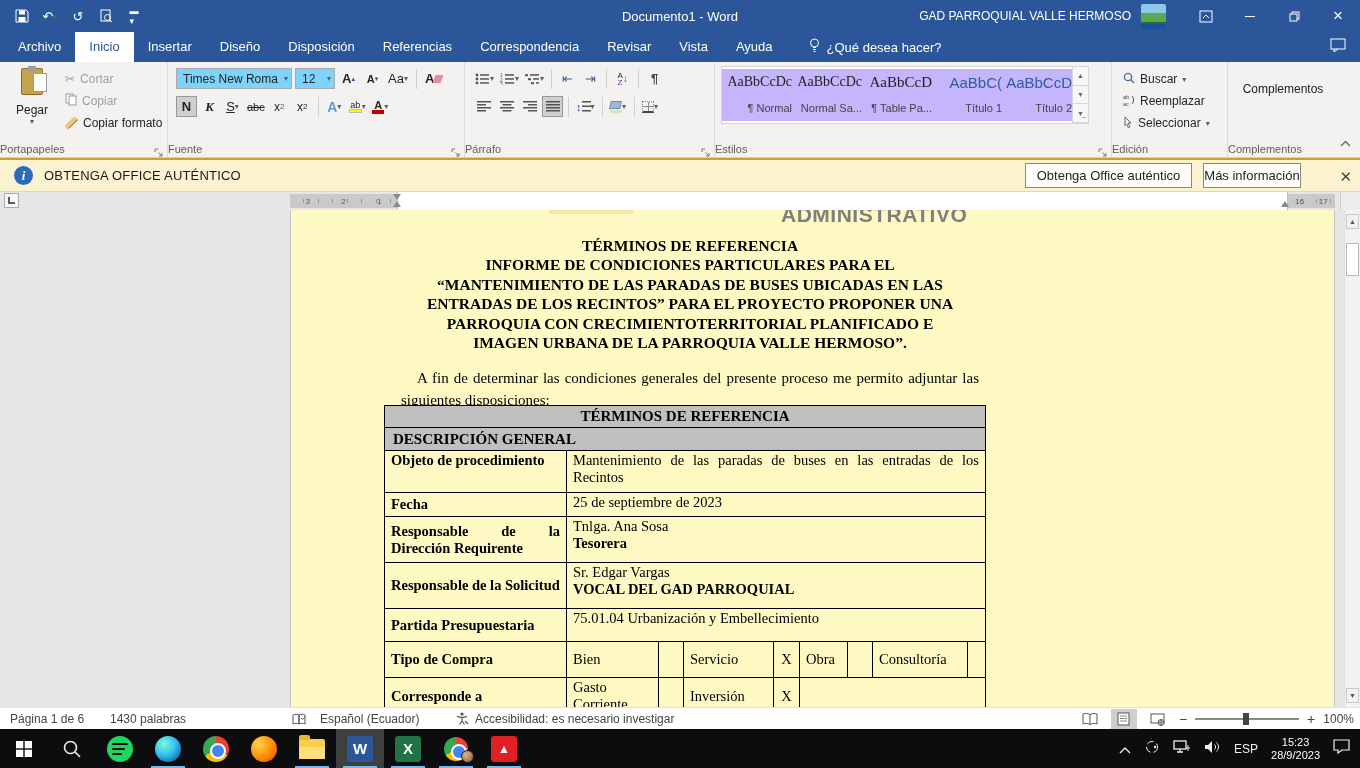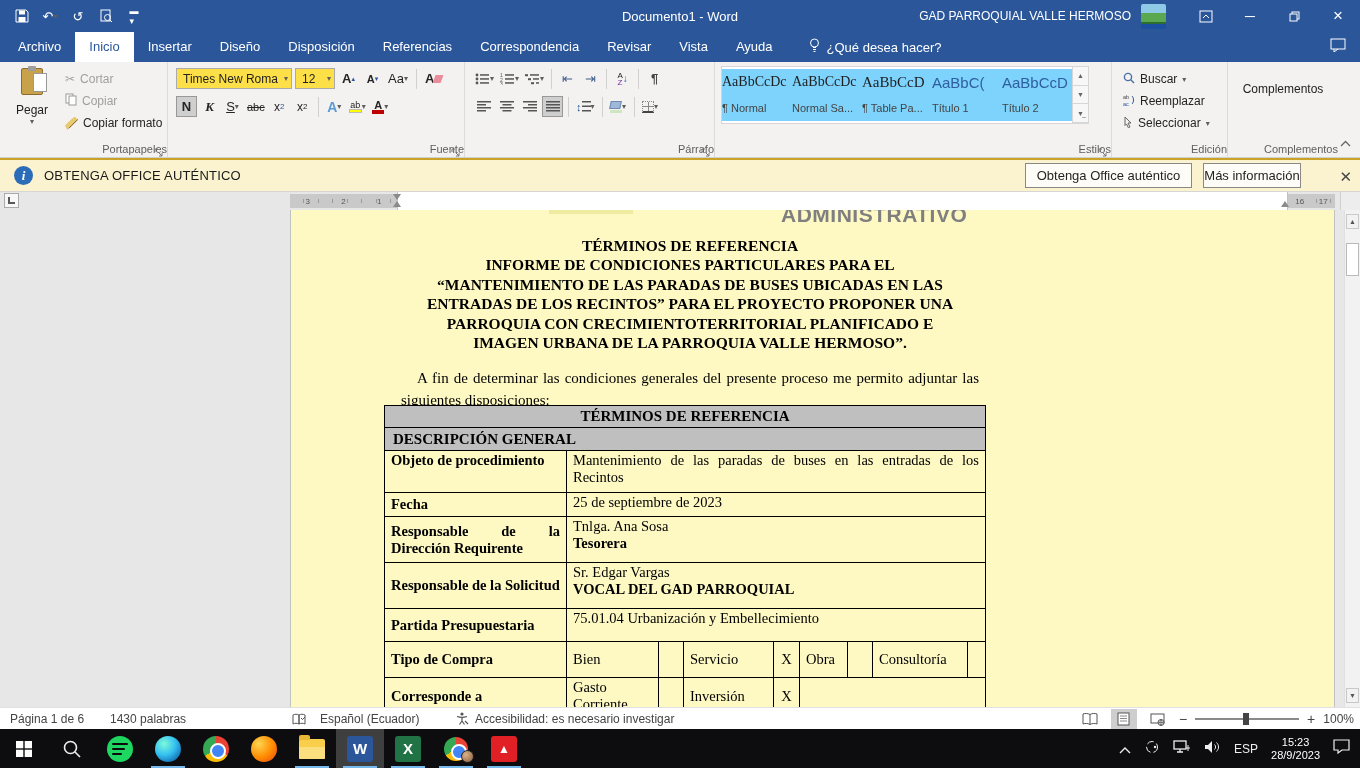--- a/index.html
+++ b/index.html
@@ -23,36 +23,36 @@
 .tabbar{position:absolute;top:32px;left:0;width:1360px;height:30px;background:#2b579a;display:flex;align-items:flex-end}
 .rtab{height:30px;line-height:30px;padding:0 14px;font-size:13px;color:#fff;white-space:nowrap}
 .rtab.active{background:#fff;color:#2b579a}
 .tellme{display:flex;align-items:center;gap:7px;margin-left:22px;height:30px;color:#fff;font-size:13px;font-style:italic}
 .tellme .q{font-style:normal}
 .tab-right{margin-left:auto;display:flex;align-items:center;height:30px;padding-right:14px}
 
 
 .ribbon{position:absolute;top:62px;left:0;width:1360px;height:96px;background:#f3f2f1;border-bottom:1px solid #d2d0ce}
 .rgroup{position:absolute;top:0;height:95px;border-right:1px solid #dcdbda}
-.glabel{position:absolute;bottom:2px;left:0;right:0;text-align:right;font-size:11px;color:#605e5c;white-space:nowrap}
+.glabel{position:absolute;bottom:2px;left:0;right:0;text-align:left;font-size:11px;color:#605e5c;white-space:nowrap}
 .launcher{position:absolute;bottom:4px;right:3px;width:10px;height:10px;color:#777}
 .smallbtn{display:flex;align-items:center;gap:5px;height:22px;font-size:12px;color:#252423;padding:0 3px}
 .smallbtn.dim{color:#a19f9d}
 .ddarrow{font-size:8px;color:#605e5c}
-.combo{background:#fde047;border:1px solid #ababab;height:21px;display:flex;align-items:center;font-size:12px;padding:0 3px 0 6px;color:#222}
+.combo{background:#7dd3fc;border:1px solid #ababab;height:21px;display:flex;align-items:center;font-size:12px;padding:0 3px 0 6px;color:#222}
 .combo .ddarrow{margin-left:auto;padding-left:4px}
 .fbtn{min-width:21px;height:21px;display:inline-flex;align-items:center;justify-content:center;font-size:13px;color:#252423;padding:0 2px}
 .fbtn.on{background:#cfcfcf;border:1px solid #9a9897}
 .vdiv{width:1px;height:20px;background:#d2d0ce;margin:0 3px}
 .row{display:flex;align-items:center}
 .clipb{width:22px;height:27px;background:#c7a24a;border:1px solid #8c6d2f;border-radius:2px;position:relative;display:inline-block}
 .clipb .top{position:absolute;top:-3px;left:6px;width:8px;height:5px;background:#9e9e9e;border-radius:1px}
 .clipb .sheet{position:absolute;right:-5px;top:4px;width:14px;height:19px;background:#fff;border:1px solid #999}
 .brush{display:inline-block;width:13px;height:13px;background:linear-gradient(135deg,#e8c96d 0 55%,#8d6e2f 55% 100%);clip-path:polygon(0 70%,55% 15%,75% 0,100% 25%,40% 85%,15% 100%);}
-.stylecard{width:70px;height:52px;padding-top:5px;text-align:left;background:#7dd3fc}
+.stylecard{width:70px;height:52px;padding-top:5px;text-align:right;background:#c4b5fd}
 .stylecard .prev{font-family:"Liberation Serif",serif;font-size:14px;color:#1f1f1f;height:24px}
 .stylecard .prev.head{color:#2e5e9e;font-family:"Liberation Sans",sans-serif}
 .stylecard .lab{font-size:11px;color:#444;margin-top:4px;white-space:nowrap}
 .sscroll{width:16px;display:flex;flex-direction:column;border-left:1px solid #d6d6d6}
 .sscroll div{flex:1;display:flex;align-items:center;justify-content:center;font-size:7px;color:#666;border-bottom:1px solid #d6d6d6;background:#f7f7f7}
 .orangedot{width:13px;height:13px;border-radius:50%;background:#f0901d;margin:0 auto}
 
 
 .banner{position:absolute;top:158px;left:0;width:1360px;height:34px;background:#fbf3cf;border-top:2px solid #c9a227;border-bottom:1px solid #d8d6d2;display:flex;align-items:center}
 .info-i{width:19px;height:19px;border-radius:50%;background:#2b6cb8;color:#fff;font-size:13px;font-weight:bold;display:flex;align-items:center;justify-content:center;margin-left:14px;font-family:"Liberation Serif",serif;font-style:italic}

